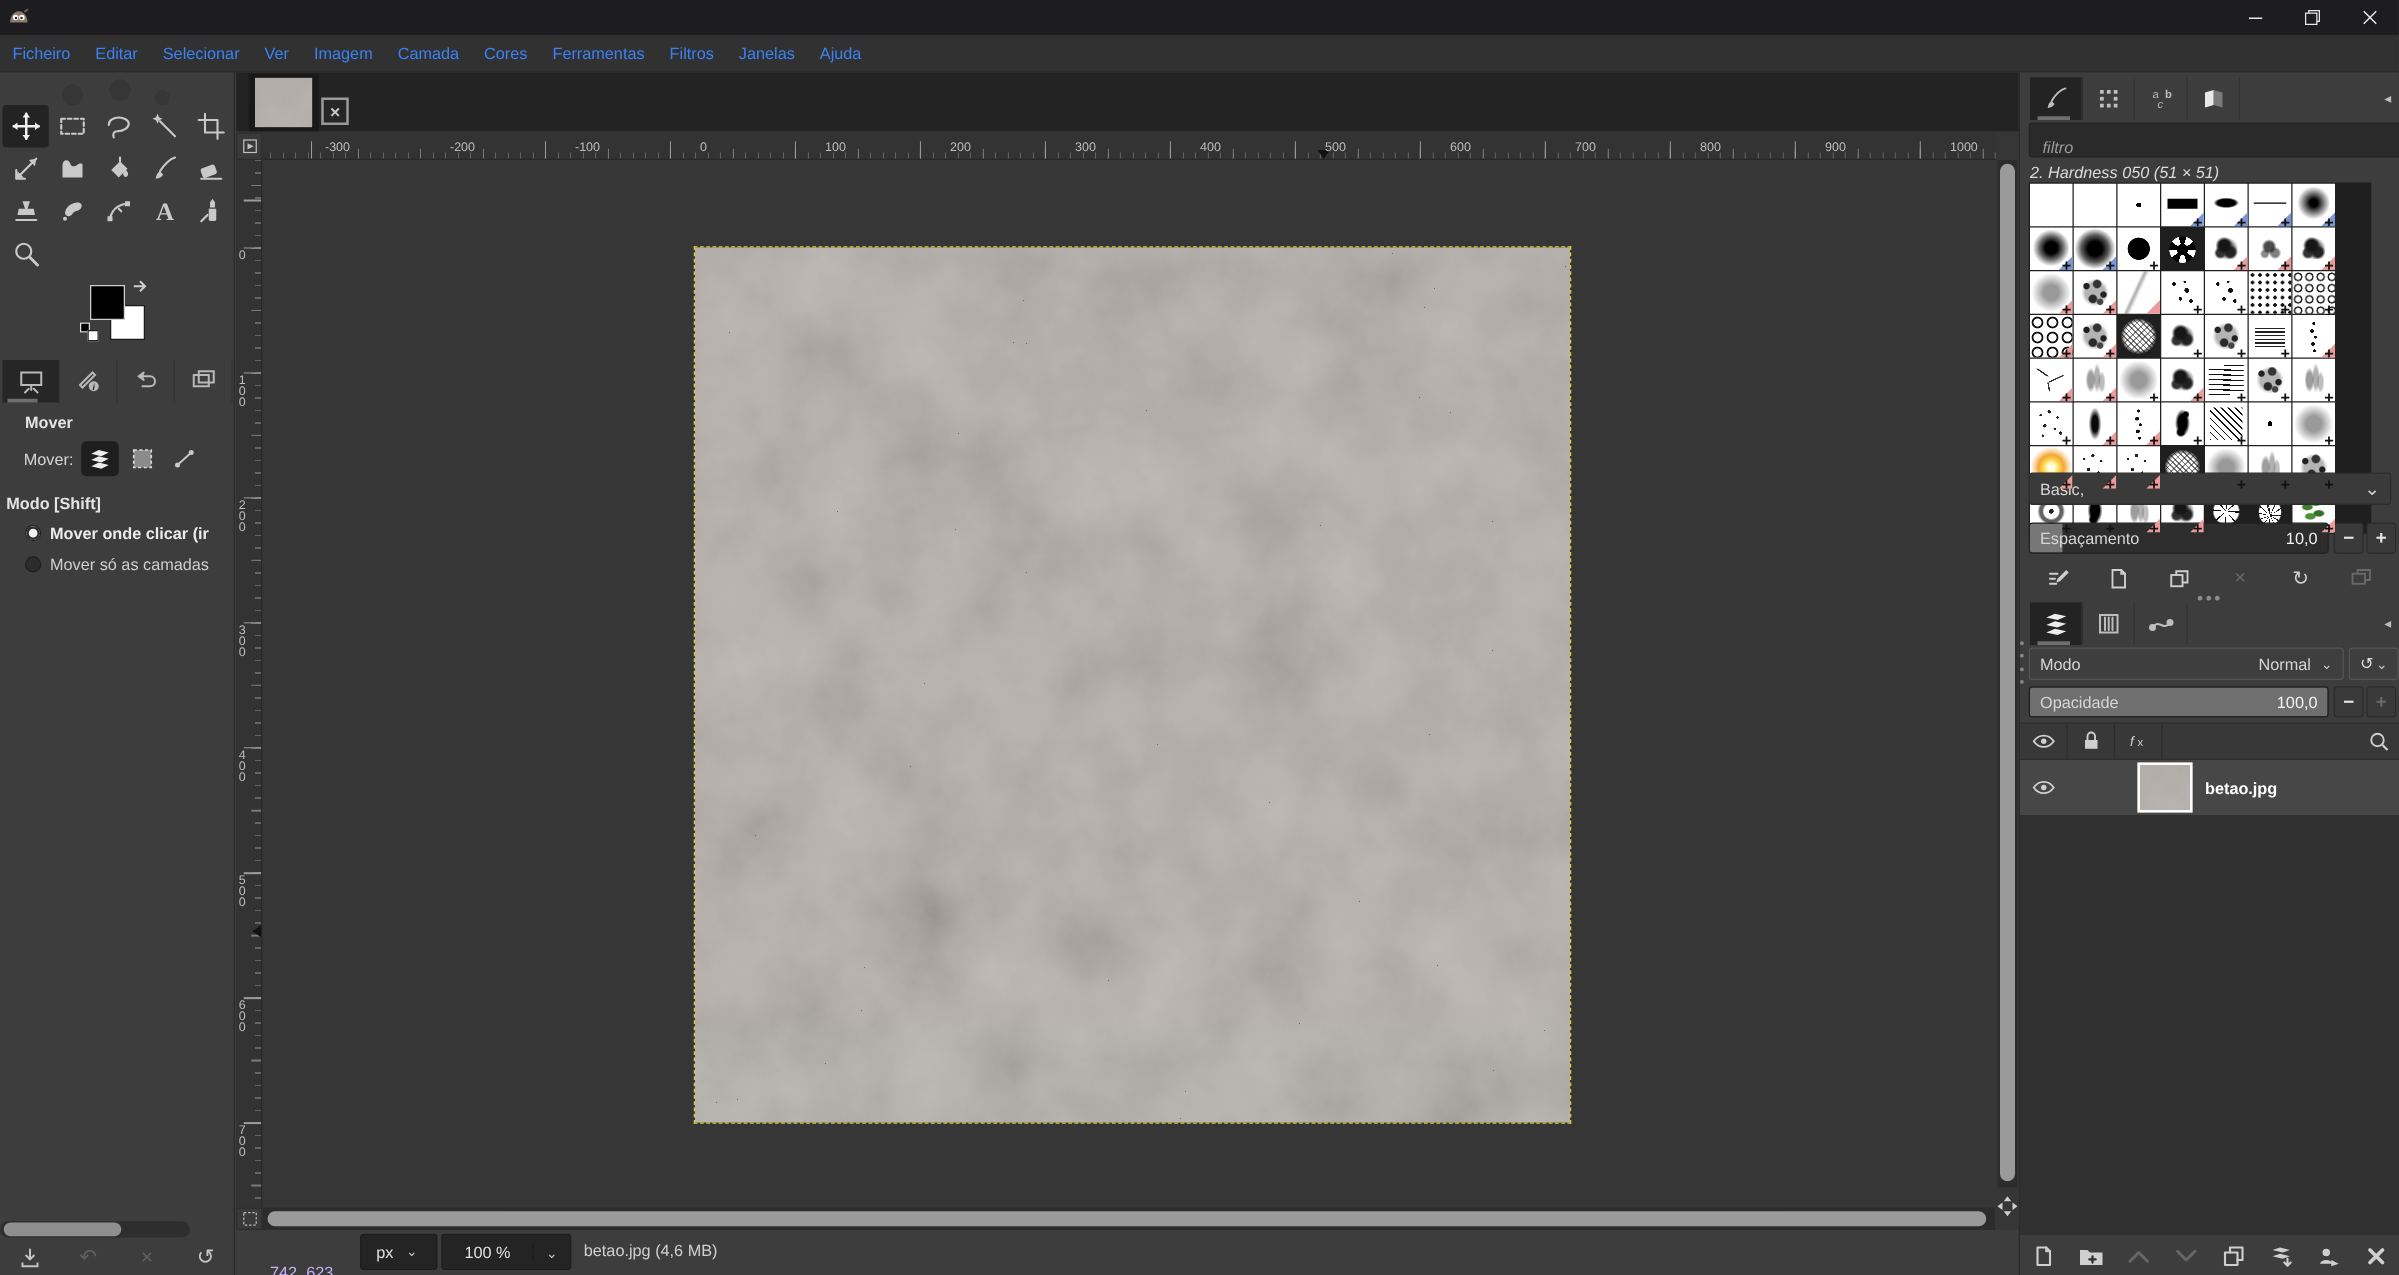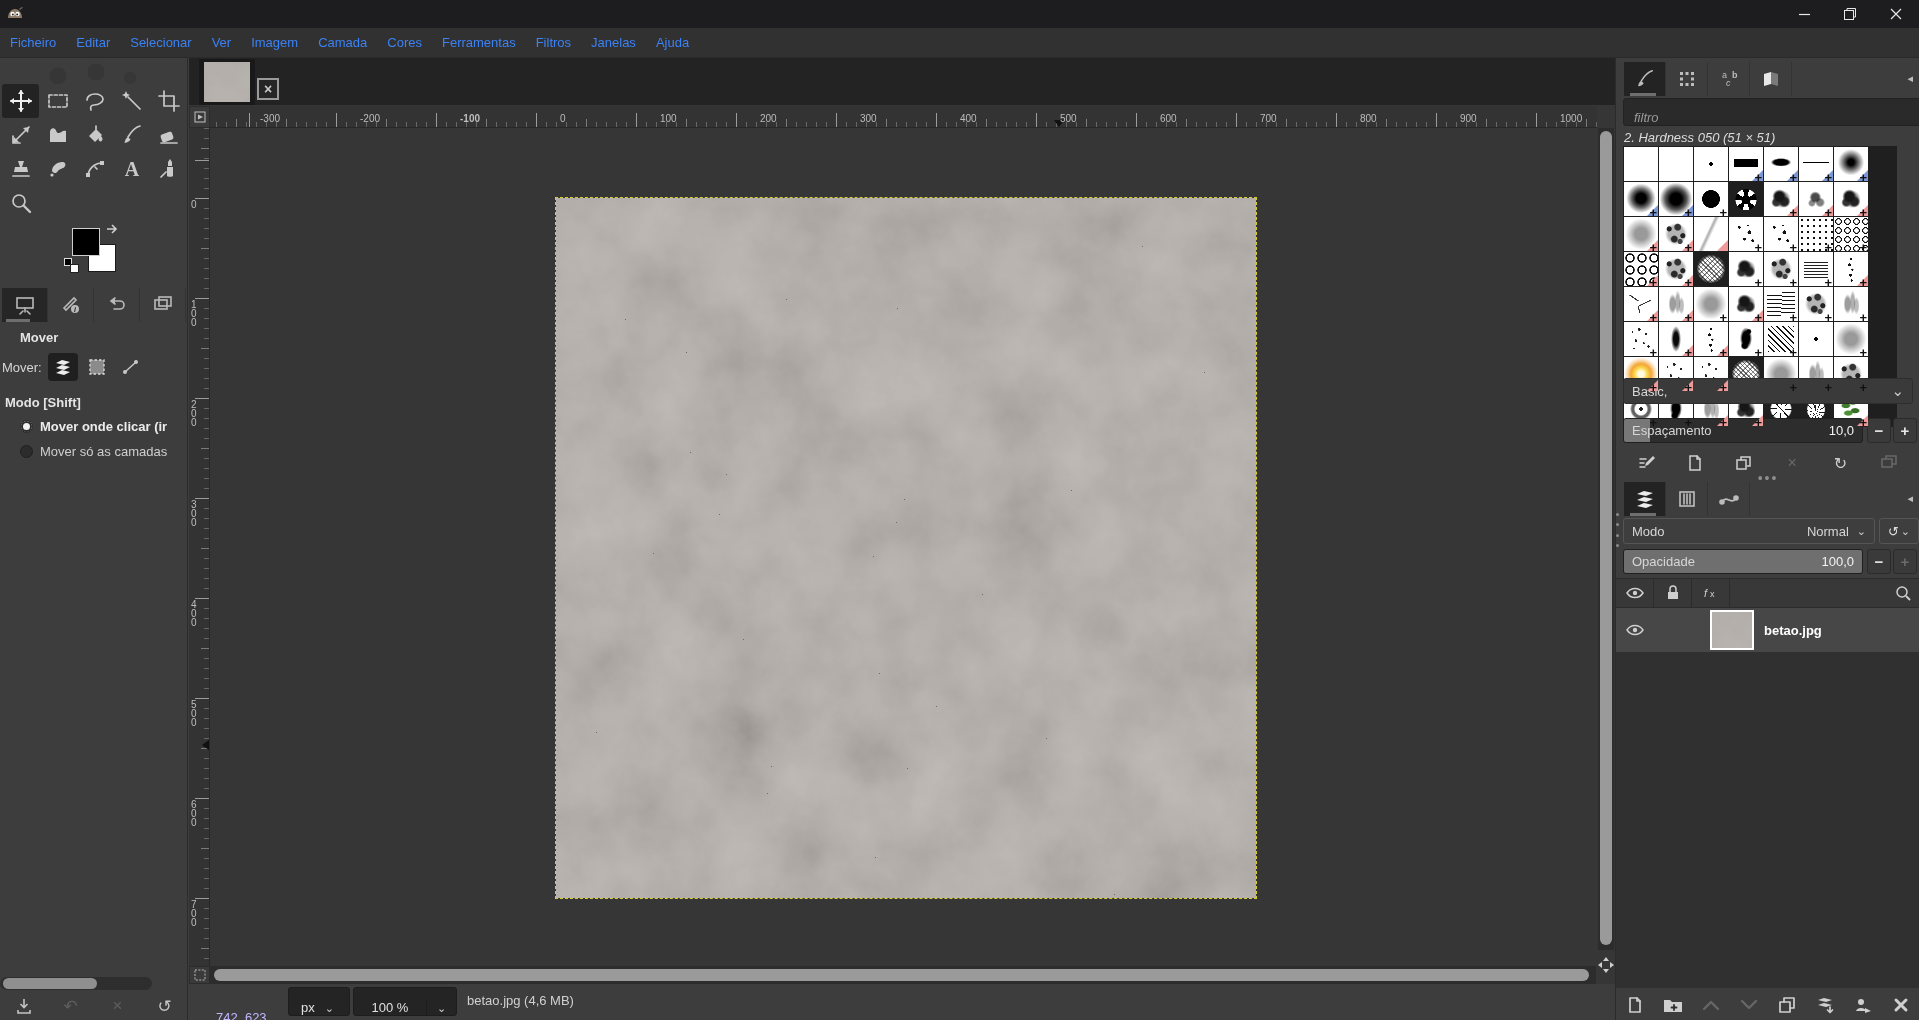--- a/index.html
+++ b/index.html
@@ -48,21 +48,21 @@
   #lefttabs{position:absolute;left:2px;top:230px;width:186px;height:34px;display:flex;}
   .ltab{width:46px;height:34px;display:flex;align-items:center;justify-content:center;
     border-right:1px solid #333;position:relative;}
   .ltab svg{stroke:#b9b9b9;fill:none;stroke-width:1.6;stroke-linecap:round;}
   .ltab.sel{background:#262626;}
   .ltab.sel:after{content:"";position:absolute;left:4px;bottom:0;width:24px;height:3px;background:#6e6e6e;}
   
   #tool-options{position:absolute;left:0;top:264px;width:188px;color:#d6d6d6;font-size:13px;
     white-space:nowrap;overflow:hidden;}
   .to-title{font-weight:bold;padding:8px 5px 6px 20px;color:#e4e4e4;}
-  .to-row{display:flex;align-items:center;padding:0 0 0 2px;height:32px;}
+  .to-row{display:flex;align-items:center;padding:0 0 0 19px;height:32px;}
   .to-btn{width:30px;height:28px;margin-right:4px;border-radius:4px;display:flex;align-items:center;justify-content:center;}
   .to-btn.sel{background:#1f1f1f;}
   .to-heading{font-weight:bold;padding:12px 5px 4px 5px;color:#e4e4e4;}
   .radio-row{display:flex;align-items:center;height:25px;padding-left:20px;color:#cfcfcf;}
   .radio{width:13px;height:13px;border-radius:50%;background:#2c2c2c;border:1px solid #1f1f1f;
     margin-right:7px;flex:0 0 13px;position:relative;}
   .radio.on{background:#f2f2f2;box-shadow:inset 0 0 0 2px #2c2c2c;}
   .radio-row.bold{font-weight:bold;color:#ececec;}
   
   #left-hscroll{position:absolute;left:0;top:919px;width:152px;height:13px;background:#2e2e2e;border-radius:7px;}
@@ -115,21 +115,21 @@
   #nav-btn{position:absolute;left:1407px;top:894px;width:19px;height:26px;display:flex;align-items:center;justify-content:center;}
   #qmask-btn{position:absolute;left:0;top:908px;width:21px;height:18px;background:#3a3a3a;
     border:1px solid #2c2c2c;display:flex;align-items:center;justify-content:center;}
   #hscroll{position:absolute;left:21px;top:908px;width:1386px;height:18px;background:#2c2c2c;}
   #hscroll .thumb{position:absolute;left:4px;top:3px;width:1375px;height:12px;background:#9a9a9a;border-radius:6px;}
   
   #statusbar{position:absolute;left:0;top:926px;width:1426px;height:36px;background:#3d3d3d;
     color:#d0d0d0;font-size:13px;}
   #status-pos{position:absolute;left:27px;top:26px;color:#c4b5fd;}
   .status-btn{position:absolute;top:3px;height:29px;background:#242424;border:1px solid #1d1d1d;
-    border-radius:3px;display:flex;align-items:flex-end;color:#e0e0e0;}
+    border-radius:3px;display:flex;align-items:center;color:#e0e0e0;}
   #unit-btn{left:99px;width:62px;padding-left:12px;gap:10px;}
   #zoom-box{left:164px;width:104px;}
   #zoom-box .val{flex:1;text-align:center;}
   #zoom-box .chev{width:30px;text-align:center;border-left:1px solid #1d1d1d;color:#cfcfcf;}
   .chevron{font-size:11px;color:#cfcfcf;}
   #status-file{position:absolute;left:278px;top:9px;}
 
   
   #rightdock{position:absolute;left:1615px;top:58px;width:304px;height:962px;background:#3d3d3d;
     border-left:1px solid #2b2b2b;color:#d6d6d6;font-size:13px;}
@@ -564,21 +564,21 @@
       <svg width="12" height="12" viewBox="0 0 12 12">
         <rect x="1" y="1" width="10" height="10" fill="none" stroke="#c0c0c0"></rect>
         <path d="M4 3.5l5 2.5-5 2.5z" fill="#c0c0c0"></path>
       </svg>
     </div>
 
   <div id="hruler">
     <div id="hmarker"></div>
   <span class="hlabel" style="left: 47px;">-300</span>
       <span class="hlabel" style="left: 147px;">-200</span>
-      <span class="hlabel" style="left: 247px; font-weight: bold;">-100</span>
+      <span class="hlabel" style="left: 247px;">-100</span>
       <span class="hlabel" style="left: 347px;">0</span>
       <span class="hlabel" style="left: 447px;">100</span>
       <span class="hlabel" style="left: 547px;">200</span>
       <span class="hlabel" style="left: 647px;">300</span>
       <span class="hlabel" style="left: 747px;">400</span>
       <span class="hlabel" style="left: 847px;">500</span>
       <span class="hlabel" style="left: 947px;">600</span>
       <span class="hlabel" style="left: 1047px;">700</span>
       <span class="hlabel" style="left: 1147px;">800</span>
       <span class="hlabel" style="left: 1247px;">900</span>

